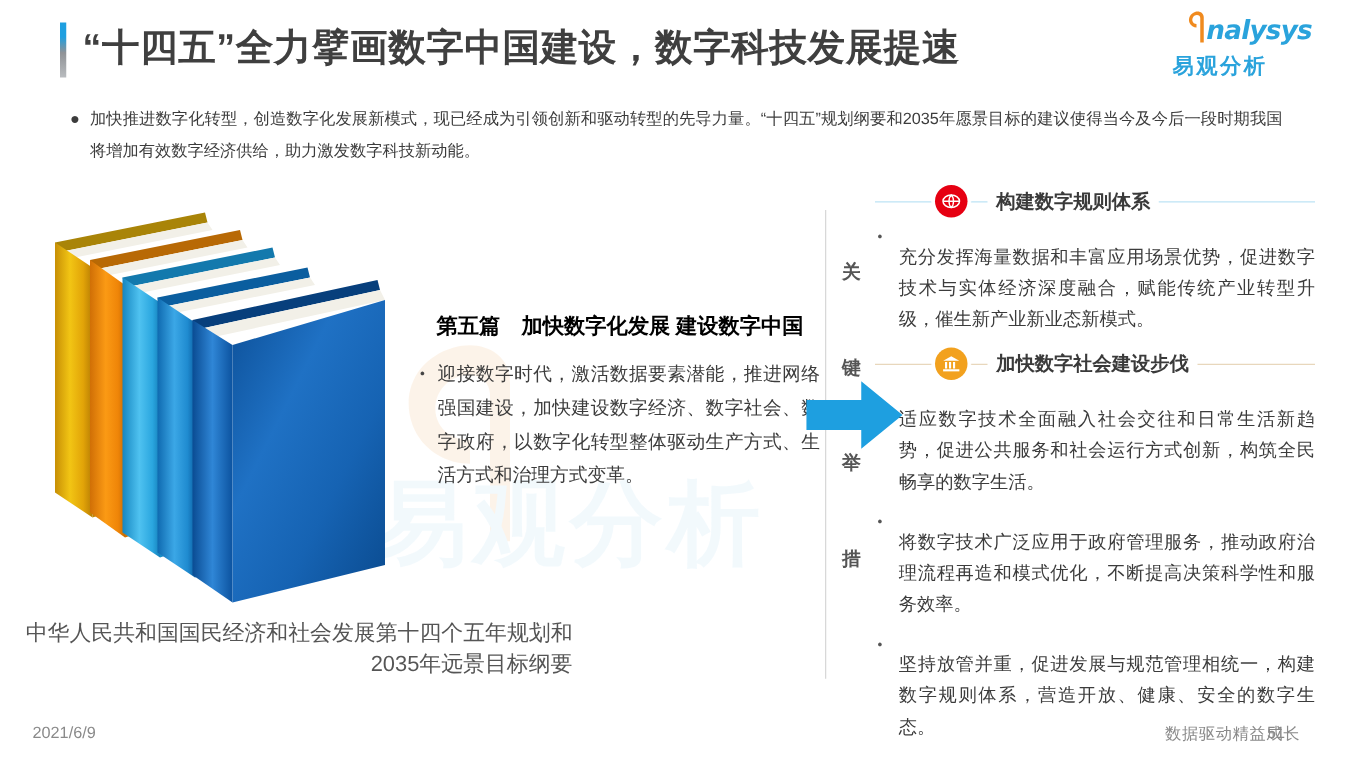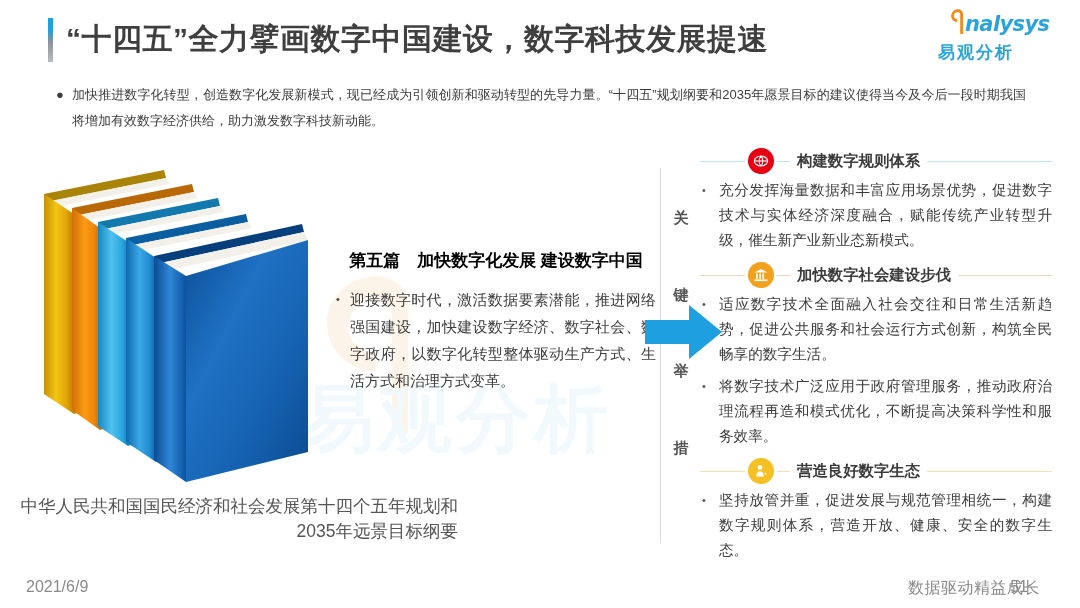--- a/index.html
+++ b/index.html
@@ -286,30 +286,31 @@
     font-size: 11px;
     line-height: 25px;
     color: #555;
   }
   .rp-text {
     flex: 1;
     font-size: 14.6px;
     line-height: 25px;
     color: #3c3c3c;
     text-align: justify;
+    margin-top: 16px;
   }
 
   
   .footer {
     position: absolute;
     left: 0;
     bottom: 10px;
     width: 1040px;
     height: 20px;
-    font-size: 16px;
+    font-size: 13px;
     color: #8a8a8a;
   }
   .footer-date { position: absolute; left: 26px; top: 0; }
   .footer-center {
     position: absolute;
     left: 0; right: 0; top: 0;
     text-align: right;
     letter-spacing: 0.5px;
   }
   .footer-page { position: absolute; right: 12px; top: 0; }
@@ -485,33 +486,20 @@
   </div>
 
   <div class="rp-block">
     <div class="rp-body">
       <span class="rp-bullet">•</span>
       <span class="rp-text">将数字技术广泛应用于政府管理服务，推动政府治理流程再造和模式优化，不断提高决策科学性和服务效率。</span>
     </div>
   </div>
 
   <div class="rp-block">
-    <div class="rp-head">
-      <span class="rp-rule-l" style="background:#f4dfae"></span>
-      <span class="rp-icon" style="background:#f5c024">
-        <svg width="16" height="16" viewBox="0 0 16 16" aria-hidden="true">
-          <circle cx="7" cy="4.6" r="2.3" fill="#ffffff"></circle>
-          <path d="M3.2 13.6 C3.2 9.9 5 8.2 7 8.2 C9 8.2 10.8 9.9 10.8 13.6 Z" fill="#ffffff"></path>
-          <path d="M11.4 9.4 C13.4 9.4 13.8 11 13 12.2 C12.2 11.2 11.6 10.4 11.4 9.4 Z" fill="#ffffff"></path>
-        </svg>
-      </span>
-      <span class="rp-rule-m" style="background:#f4dfae"></span>
-      <span class="rp-title">营造良好数字生态</span>
-      <span class="rp-rule-r" style="background:#f4dfae"></span>
-    </div>
     <div class="rp-body">
       <span class="rp-bullet">•</span>
       <span class="rp-text">坚持放管并重，促进发展与规范管理相统一，构建数字规则体系，营造开放、健康、安全的数字生态。</span>
     </div>
   </div>
 
 </div>
 
 <div class="footer">
   <span class="footer-date">2021/6/9</span>

